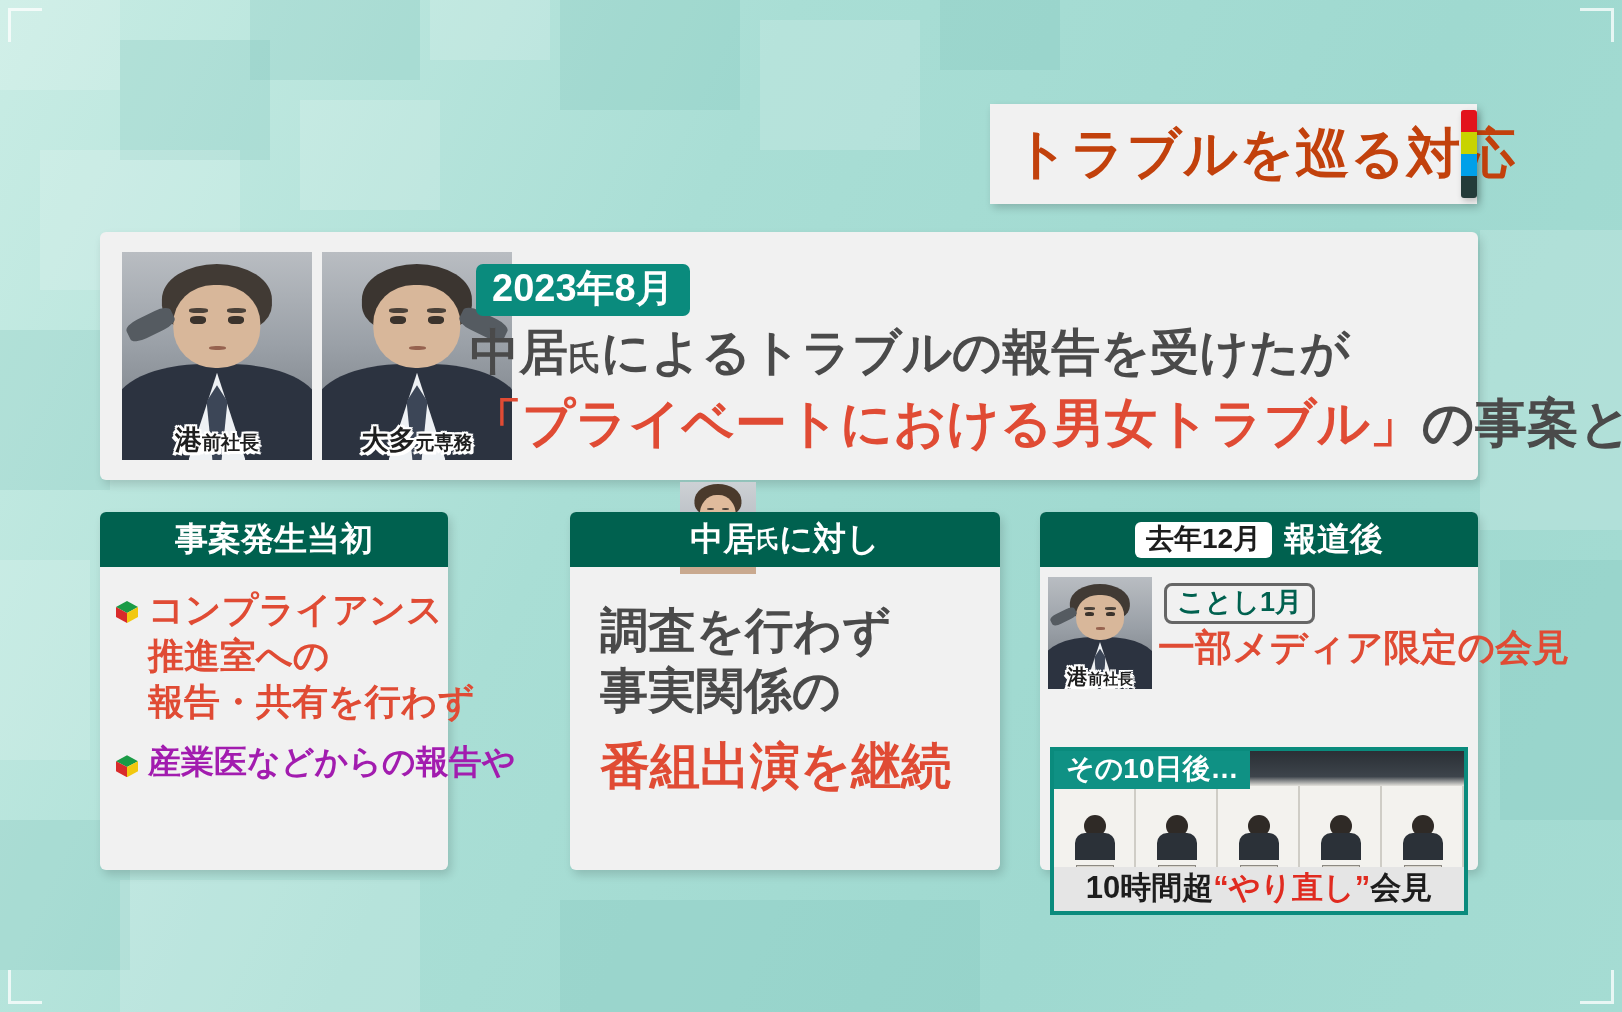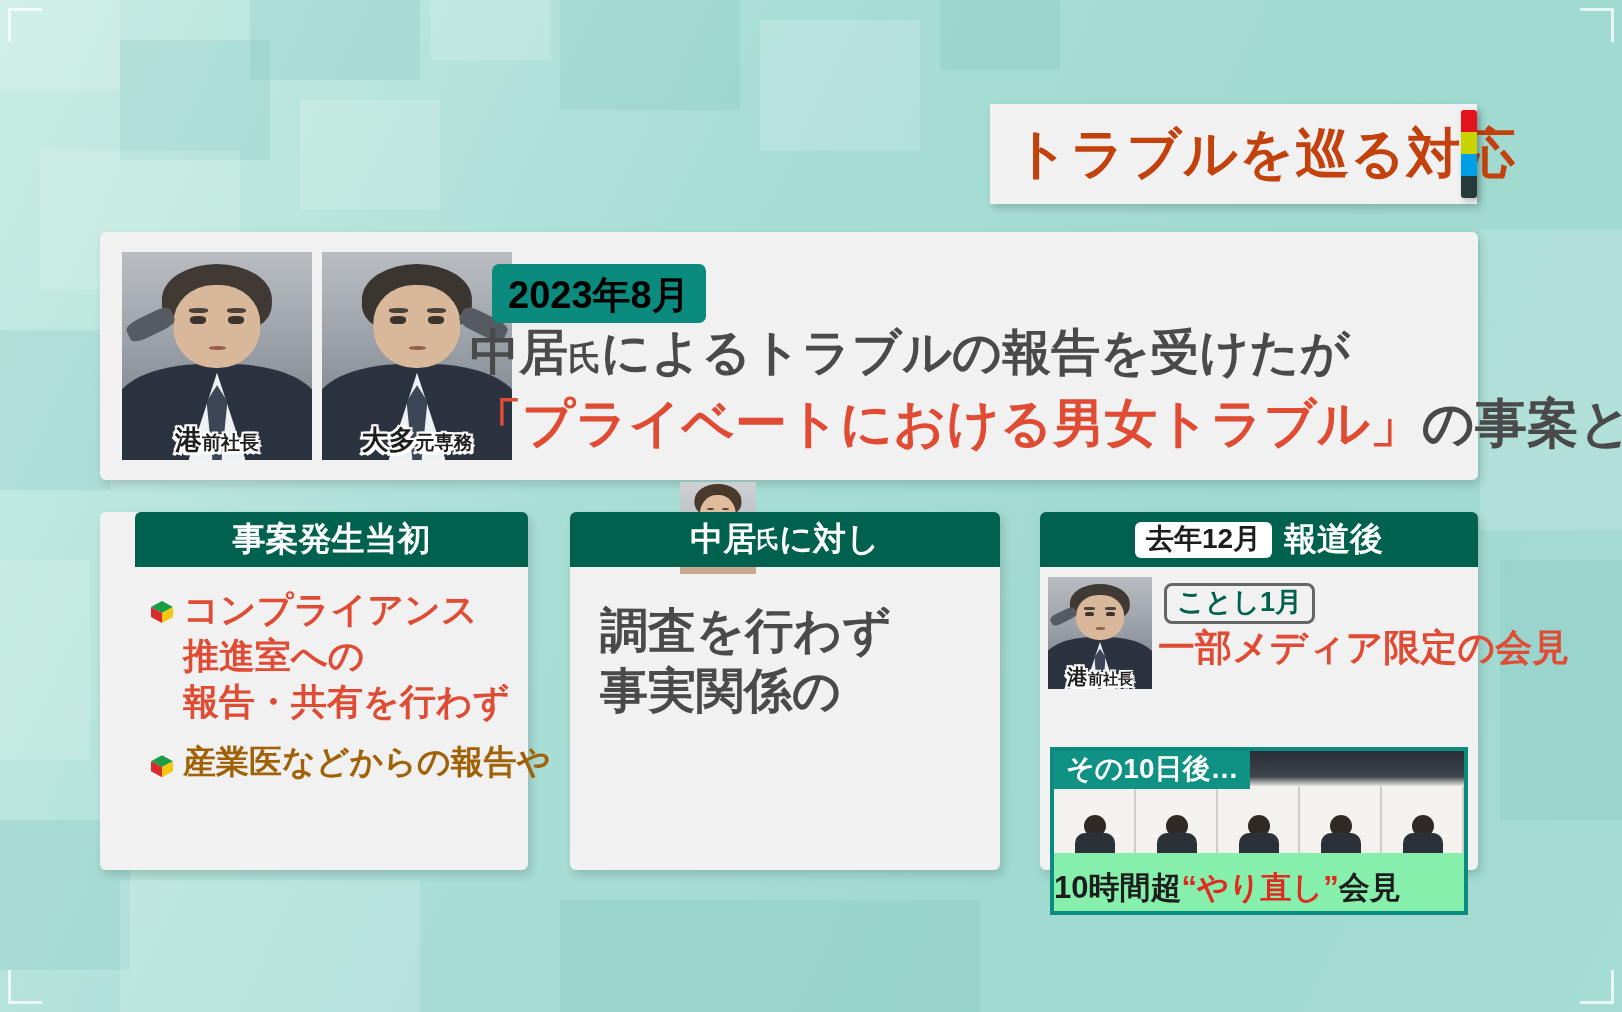--- a/index.html
+++ b/index.html
@@ -187,28 +187,27 @@
     line-height: 1;
   }
   .photo-caption .big { font-size: 27px; }
   .photo-caption .small { font-size: 19px; }
 
   #badge-date {
     position: absolute;
     top: 264px;
     left: 476px;
     background: #0a8b7d;
-    color: #000000;
+    color: #ffffff;
     font-size: 38px;
     font-weight: bold;
-    padding: 12px 16px 9px 16px;
+    padding: 5px 16px 9px 16px;
     border-radius: 7px;
     line-height: 1;
     white-space: nowrap;
-    margin-left: 16px;
   }
 
   #main-line1 {
     position: absolute;
     top: 326px;
     left: 470px;
     font-size: 49px;
     font-weight: bold;
     color: #4a4a4a;
     white-space: nowrap;
@@ -245,21 +244,21 @@
     justify-content: center;
     color: #fff;
     font-size: 33px;
     font-weight: bold;
     position: relative;
     z-index: 2;
     white-space: nowrap;
   }
   .card-header .sm { font-size: 23px; }
 
-  #card-left  { top: 512px; left: 100px;  width: 428px; height: 358px; padding-left: 35px; }
+  #card-left  { top: 512px; left: 100px;  width: 348px; height: 358px; }
   #card-mid   { top: 512px; left: 570px;  width: 430px; height: 358px; }
   #card-right { top: 512px; left: 1040px; width: 438px; height: 358px; }
 
   
   .bullet-row {
     display: flex;
     align-items: flex-start;
     gap: 10px;
   }
   .cube-bullet {
@@ -280,21 +279,21 @@
     padding: 20px 18px 0 16px;
   }
   .left-text-red {
     color: #e04b34;
     font-size: 36px;
     font-weight: bold;
     line-height: 1.28;
     white-space: nowrap;
   }
   .left-text-gray {
-    color: #a16207;
+    color: #a21caf;
     font-size: 33px;
     font-weight: bold;
     line-height: 1.28;
     white-space: nowrap;
   }
 
   
   #mid-photo {
     position: absolute;
     top: -30px;
@@ -449,27 +448,27 @@
     width: 36px; height: 30px;
     border-radius: 50% 50% 40% 40%;
     background: #1b1f24;
   }
 
   #video-caption {
     position: absolute;
     bottom: 0;
     left: 0;
     width: 100%;
-    background: #86efac;
-    text-align: left;
+    background: #e5e5e5;
+    text-align: center;
     font-size: 31px;
     font-weight: bold;
     color: #1d1d1d;
     line-height: 1.15;
-    padding: 17px 0 5px 0;
+    padding: 3px 0 5px 0;
     white-space: nowrap;
   }
   #video-caption .red { color: #e02b20; }
 
   #video-tag {
     position: absolute;
     top: 0;
     left: 0;
     background: #0f9184;
     color: #fff;
@@ -616,20 +615,21 @@
     </div>
   </div>
   <div class="card-header">
     <span>中居</span>
       <span class="sm">氏</span>
       <span>に対し</span>
   </div>
   <div id="mid-body">
     <div class="mid-gray">調査を行わず</div>
     <div class="mid-gray">事実関係の</div>
+    <div class="mid-red">番組出演を継続</div>
   </div>
 </div>
 
 <div class="card" id="card-right">
   <div class="card-header">
     <span class="header-chip">去年12月</span>
     <span>報道後</span>
   </div>
 
   <div id="right-body">

